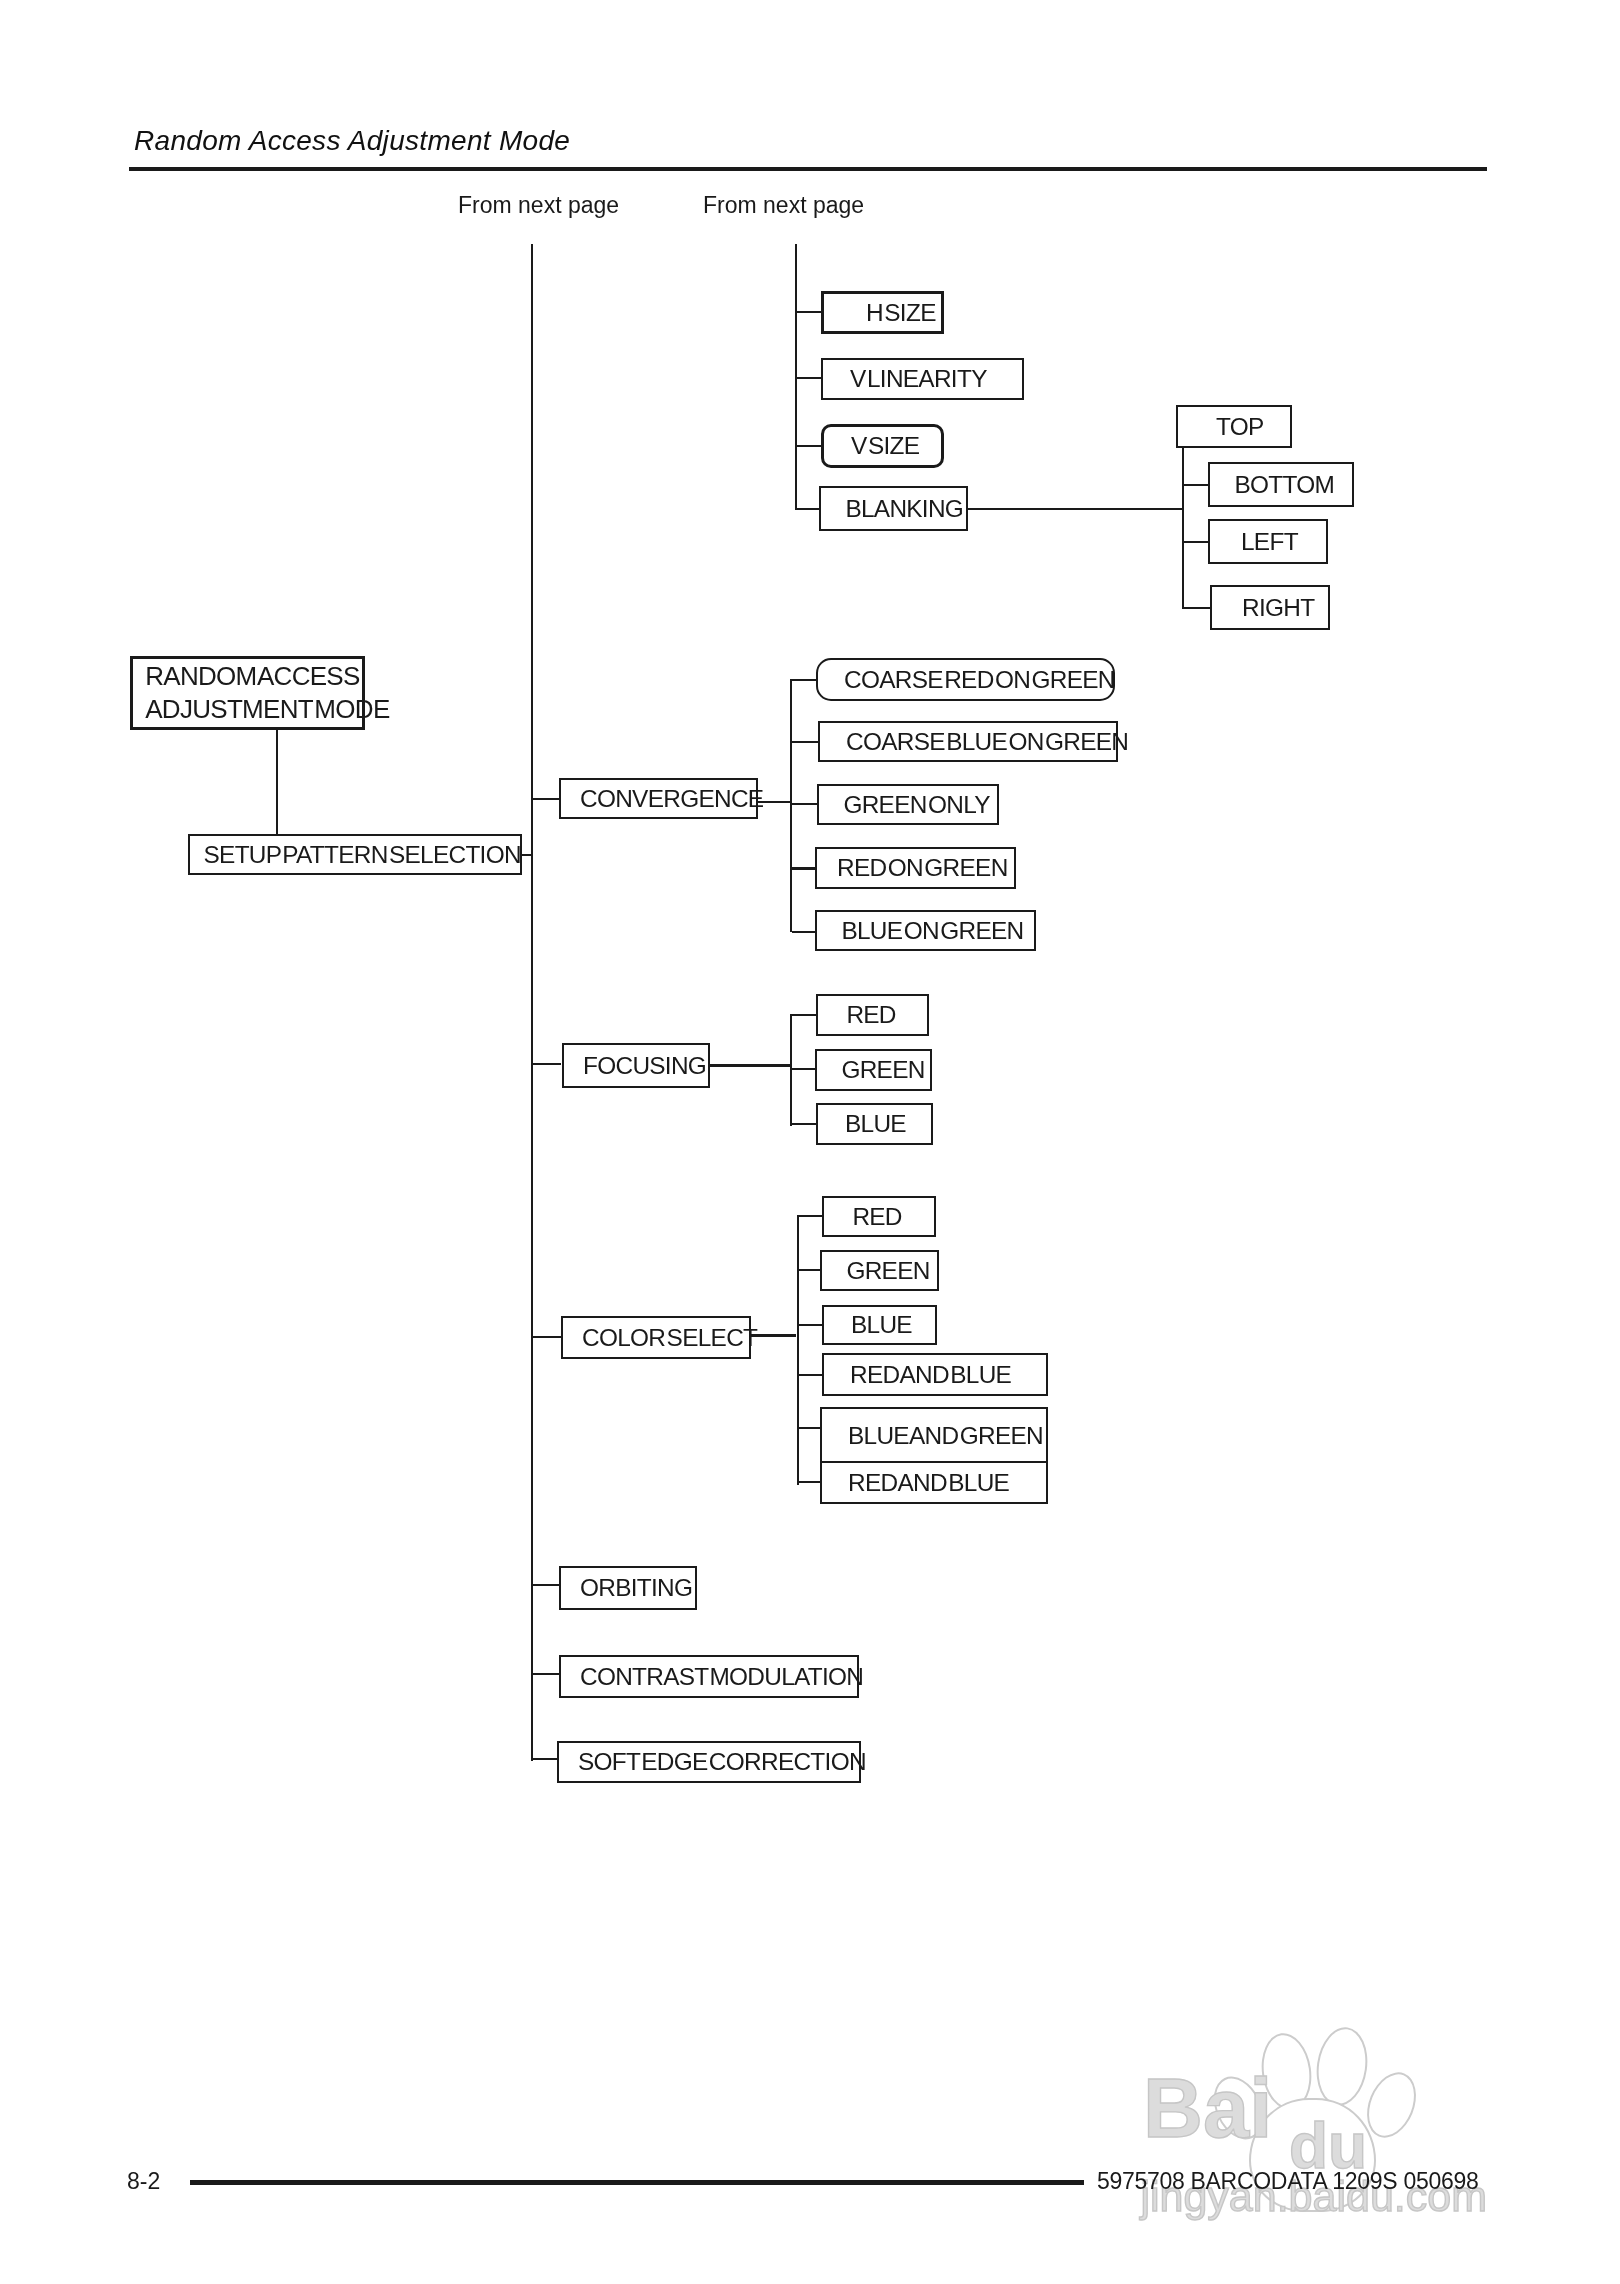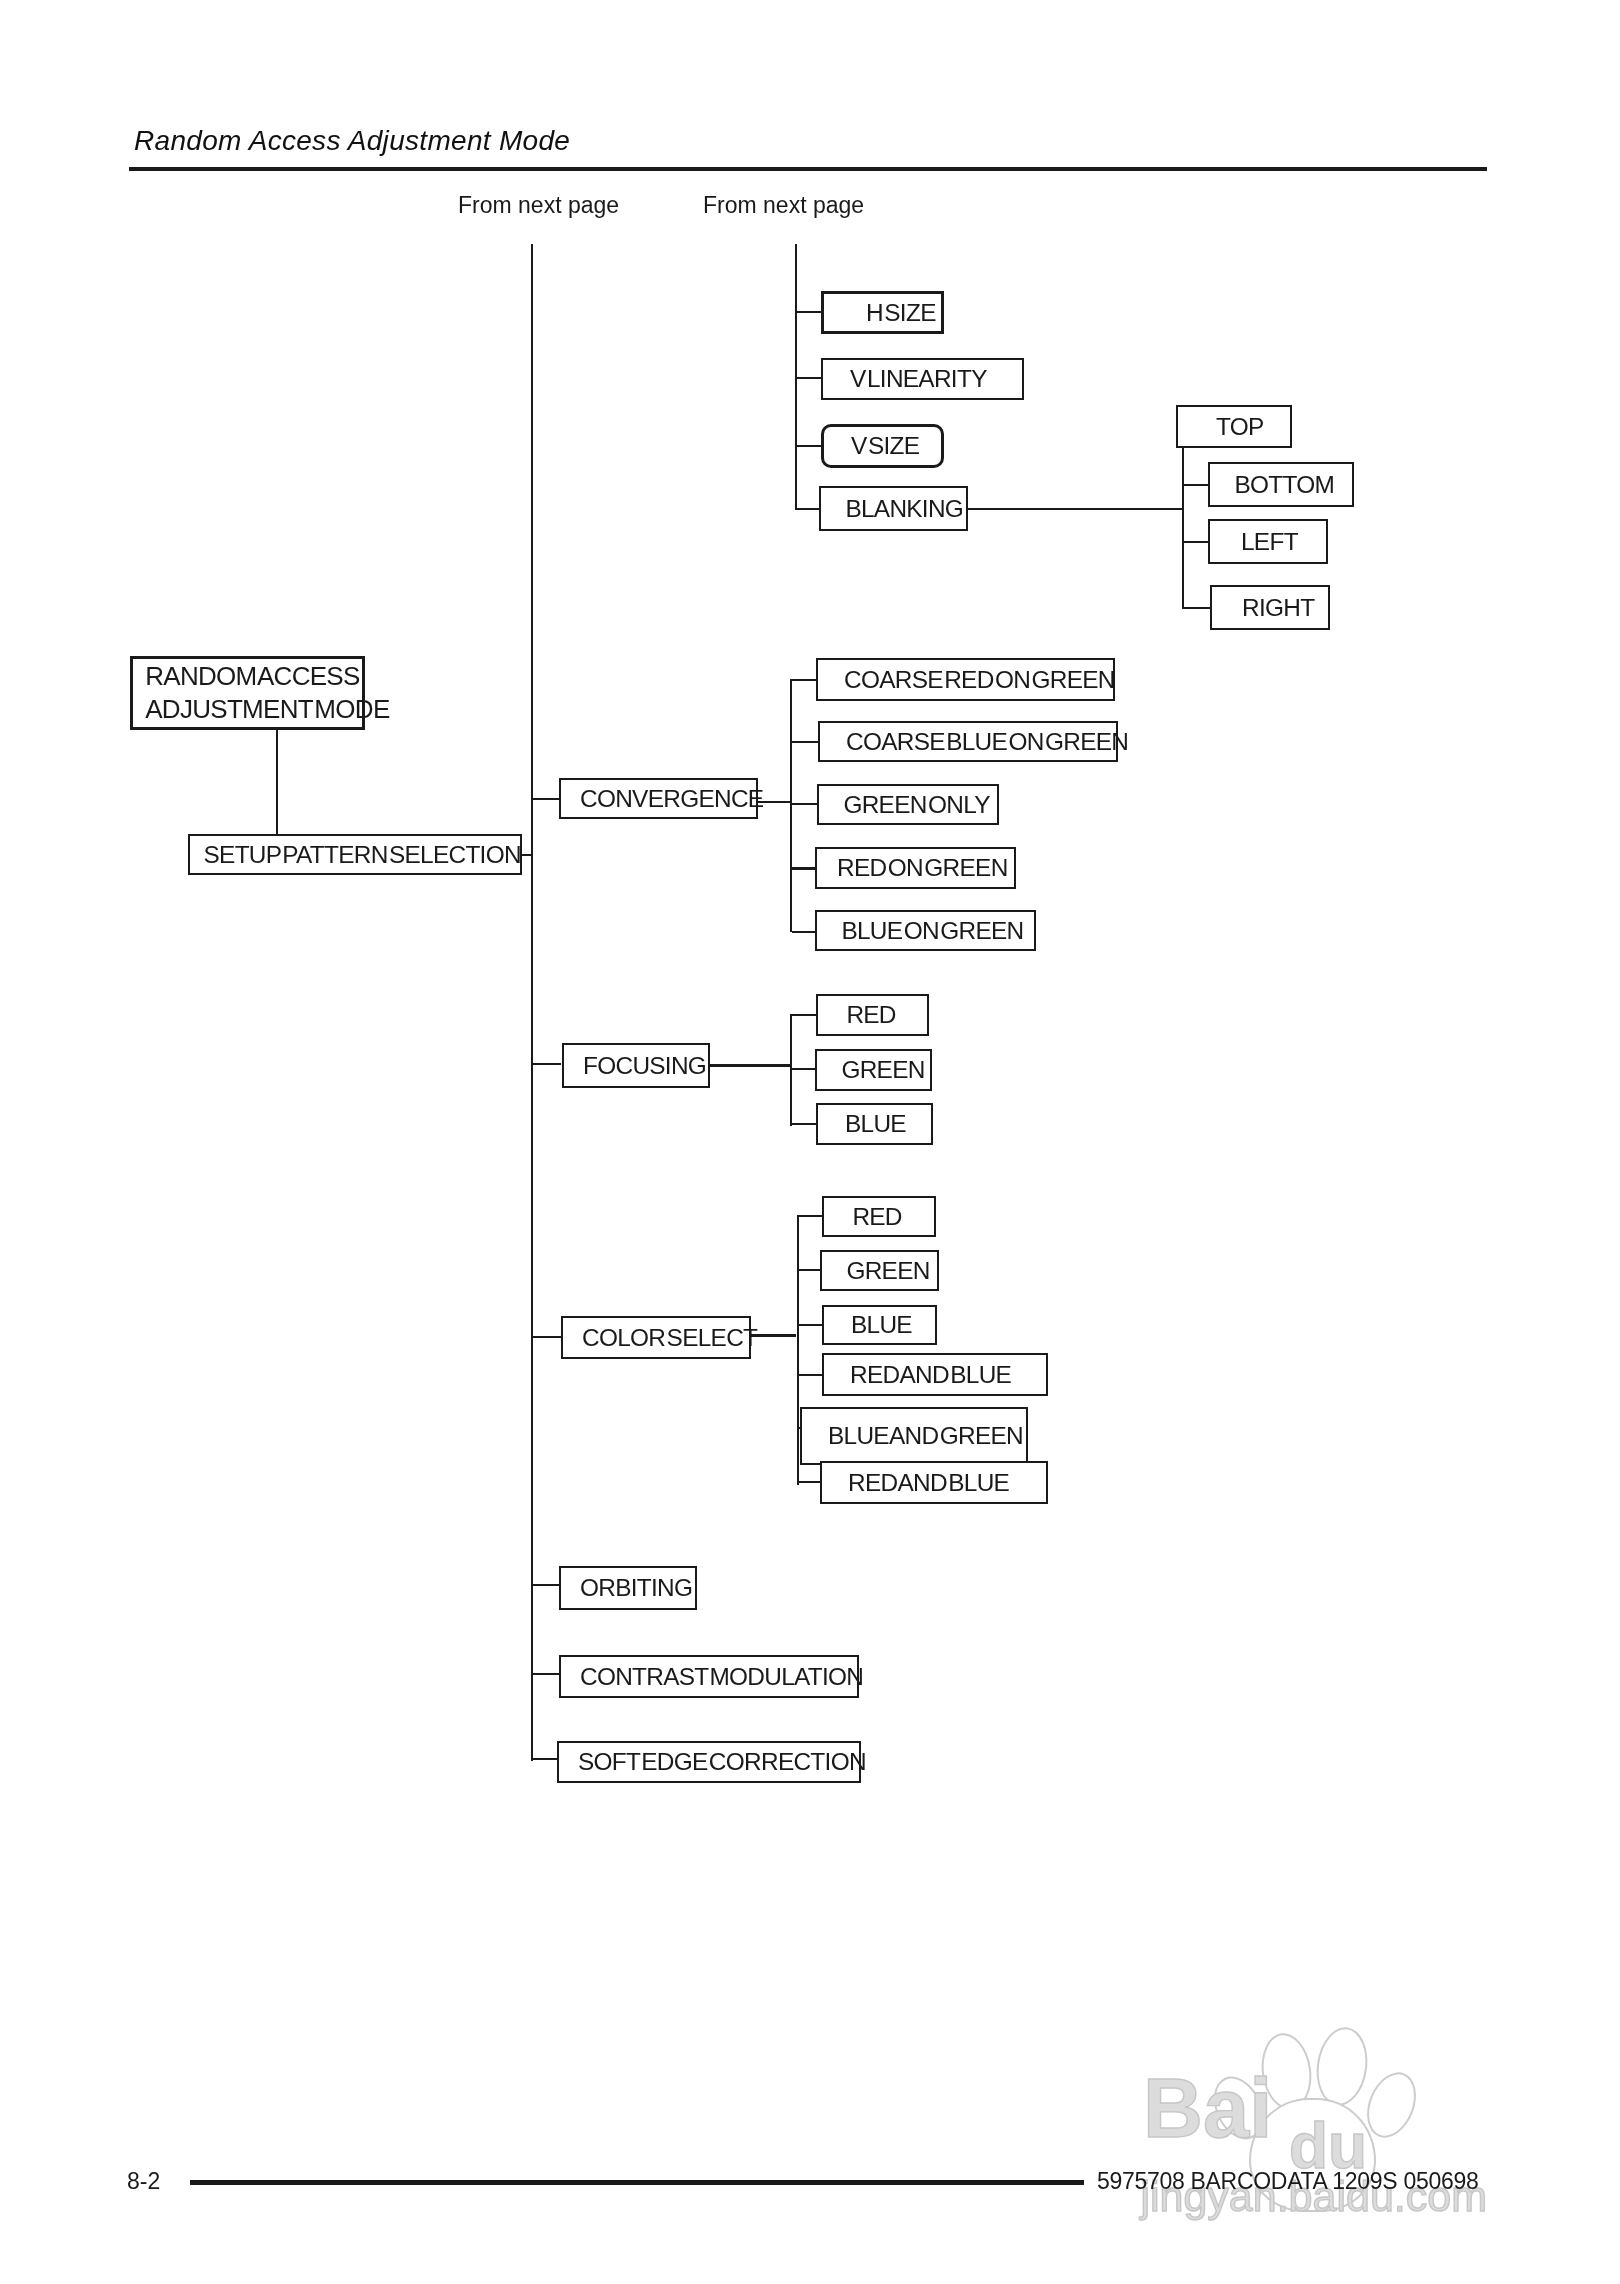--- a/index.html
+++ b/index.html
@@ -128,21 +128,21 @@
   <span>RANDOM ACCESS</span>
   <span>ADJUSTMENT MODE</span>
 </div>
 <div class="box" style="left:188px;top:834px;width:334px;height:41px;padding-left:13.5px;">
     <span>SETUP PATTERN SELECTION</span>
   </div>
 
 <div class="box b4" style="left:559px;top:778px;width:199px;height:41px;padding-left:19px;">
     <span>CONVERGENCE</span>
   </div>
-<div class="box b4" style="left:816px;top:658px;width:299px;height:43px;padding-left:26px;">
+<div class="box b4" style="left:816px;top:658px;width:299px;height:43px;padding-left:26px;border-radius:15px;">
     <span>COARSE RED ON GREEN</span>
   </div>
 <div class="box" style="left:818px;top:721px;width:300px;height:41px;padding-left:26px;">
     <span>COARSE BLUE ON GREEN</span>
   </div>
 <div class="box" style="left:817px;top:784px;width:182px;height:41px;padding-left:24.4px;">
     <span>GREEN ONLY</span>
   </div>
 <div class="box" style="left:815px;top:847px;width:201px;height:42px;padding-left:20px;text-align:center;">
     <span>RED ON GREEN</span>
@@ -172,21 +172,21 @@
   </div>
 <div class="box" style="left:820px;top:1250px;width:119px;height:41px;padding-left:24.4px;">
     <span>GREEN</span>
   </div>
 <div class="box" style="left:822px;top:1305px;width:115px;height:40px;padding-left:27px;">
     <span>BLUE</span>
   </div>
 <div class="box" style="left:822px;top:1353px;width:226px;height:43px;padding-left:26px;">
     <span>RED AND BLUE</span>
   </div>
-<div class="box" style="left:800px;top:1407px;width:228px;height:58px;padding-left:26px;">
+<div class="box" style="left:820px;top:1407px;width:228px;height:58px;padding-left:26px;">
     <span>BLUE AND GREEN</span>
   </div>
 <div class="box" style="left:820px;top:1461px;width:228px;height:43px;padding-left:26px;">
     <span>RED AND BLUE</span>
   </div>
 
 <div class="box" style="left:559px;top:1566px;width:138px;height:44px;padding-left:19px;">
     <span>ORBITING</span>
   </div>
 <div class="box" style="left:559px;top:1655px;width:300px;height:43px;padding-left:19px;">

